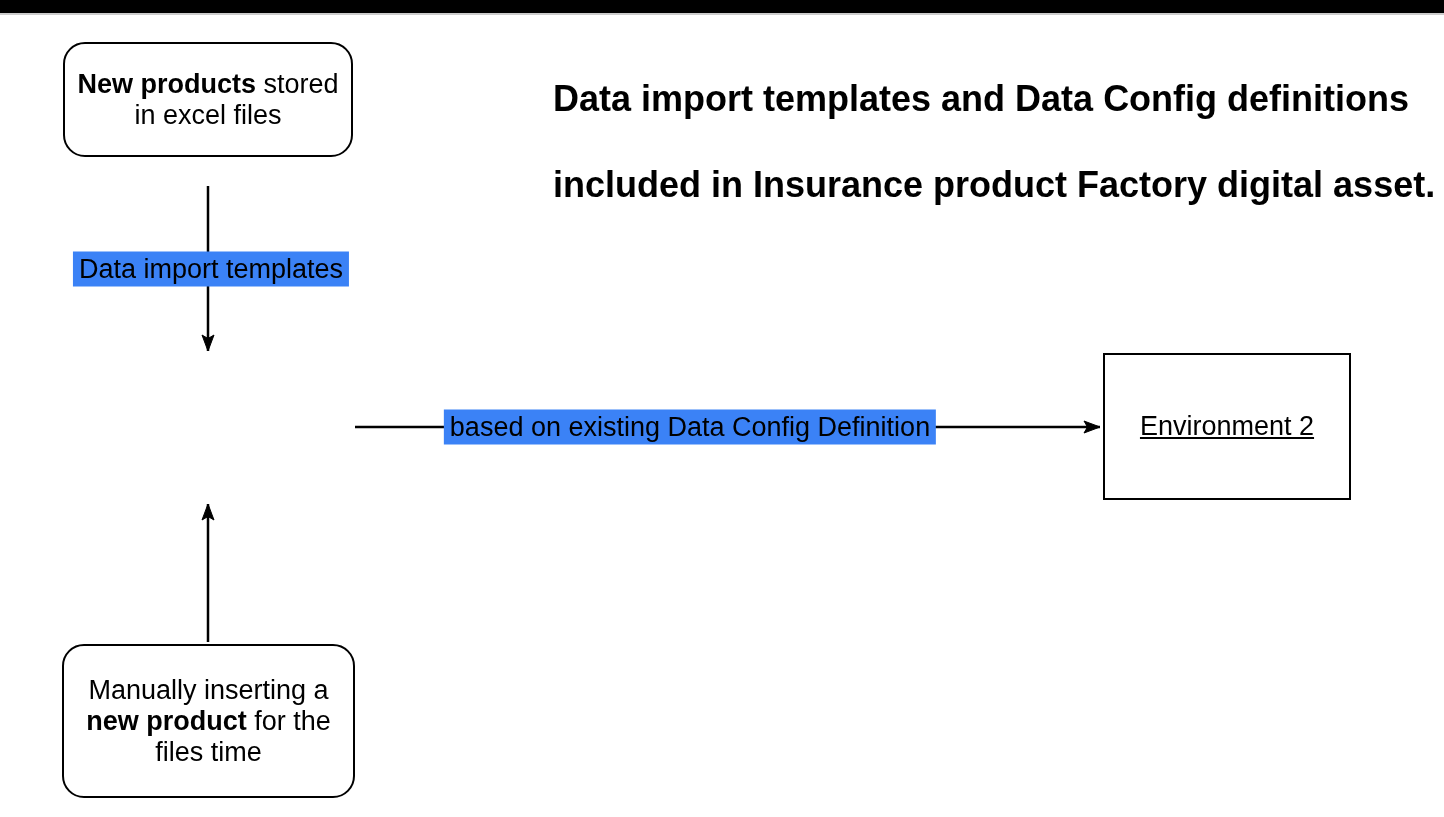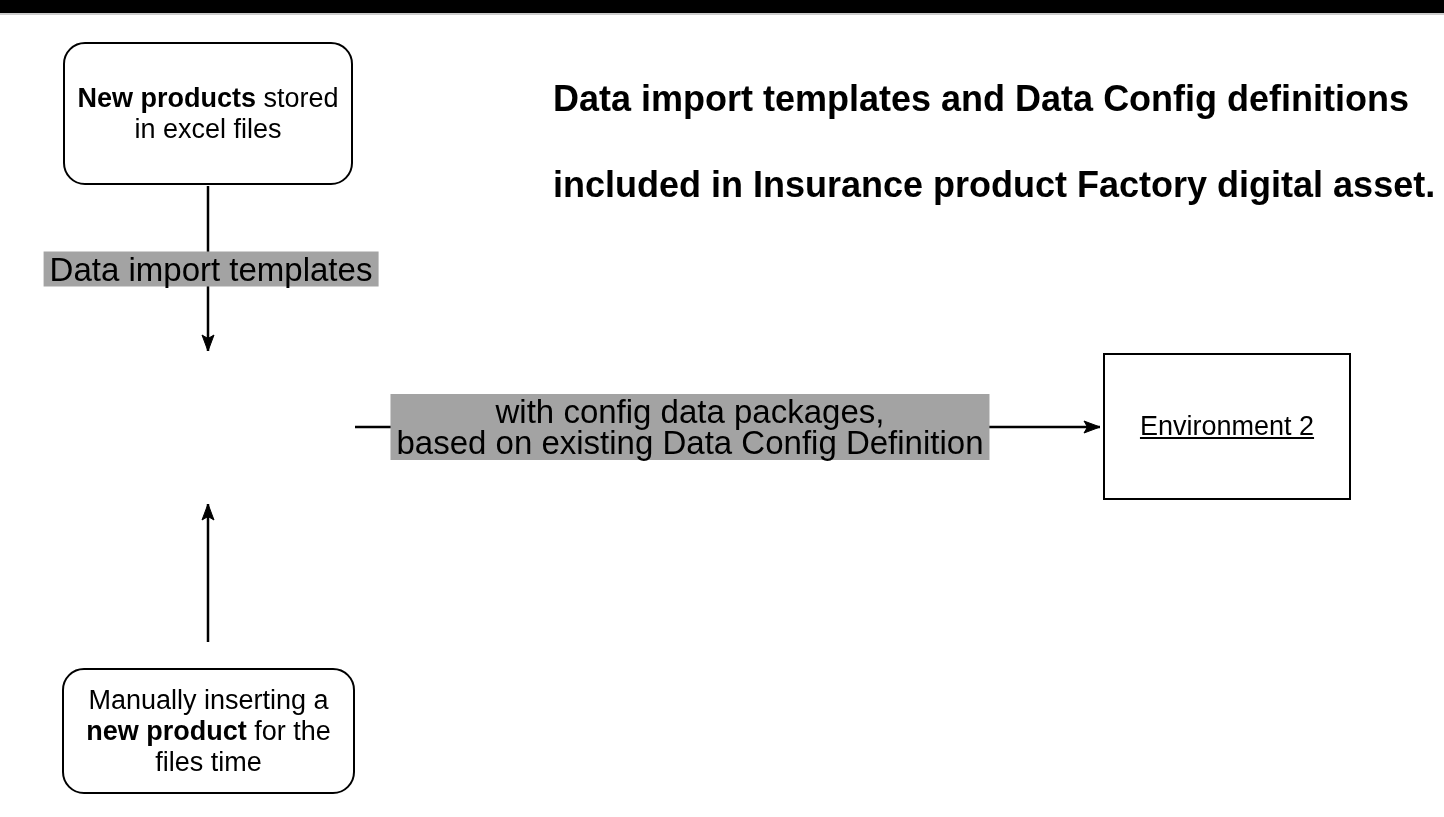--- a/index.html
+++ b/index.html
@@ -39,29 +39,29 @@
     display: flex;
     flex-direction: column;
     align-items: center;
     justify-content: center;
     text-align: center;
     font-size: 27px;
     line-height: 31px;
     z-index: 2;
   }
   .node.rounded { border-radius: 22px; }
-  #node-new-products   { left: 63px;   top: 42px;  width: 290px; height: 143px; }
+  #node-new-products   { left: 63px;   top: 42px;  width: 290px; height: 115px; }
   #node-environment-1  { left: 63px;   top: 353px; width: 292px; height: 147px; }
   #node-environment-2  { left: 1103px; top: 353px; width: 248px; height: 147px; text-decoration: underline; }
-  #node-manual-insert  { left: 62px;   top: 644px; width: 293px; height: 126px; margin-top: 24px; }
+  #node-manual-insert  { left: 62px;   top: 644px; width: 293px; height: 154px; }
   .b { font-weight: bold; }
   .edge-label {
     position: absolute;
-    background: #a3a3a3;
-    font-size: 33px;
+    background: #3b82f6;
+    font-size: 27px;
     line-height: 31px;
     text-align: center;
     white-space: nowrap;
     padding: 2px 6px;
     transform: translate(-50%, -50%);
     z-index: 3;
   }
   #label-import { left: 211px; top: 269px; }
   #label-manual { left: 209px; top: 571px; }
   #label-deploy { left: 690px; top: 427px; }
@@ -116,18 +116,17 @@
     <div>Manually inserting a</div>
     <div>
       <span class="b">new product</span><span> for the</span>
     </div>
     <div>files time</div>
   </div>
 
   <div id="label-import" class="edge-label">Data import templates</div>
 
   <div id="label-deploy" class="edge-label">
-    <div>with config data packages,</div>
     <div>based on existing Data Config Definition</div>
   </div>
 
 
 </div>
 
 </body></html>

